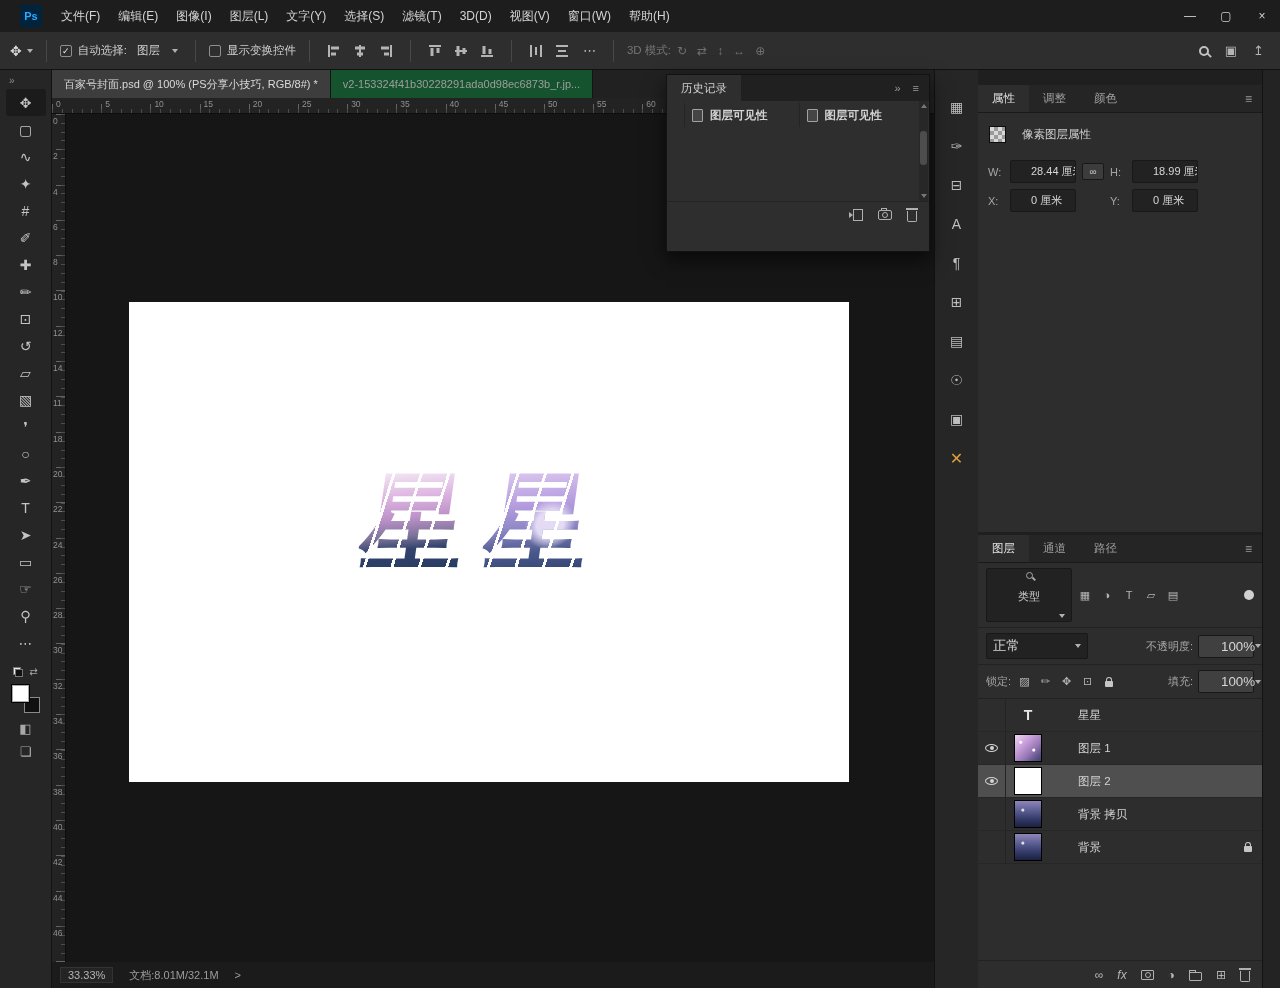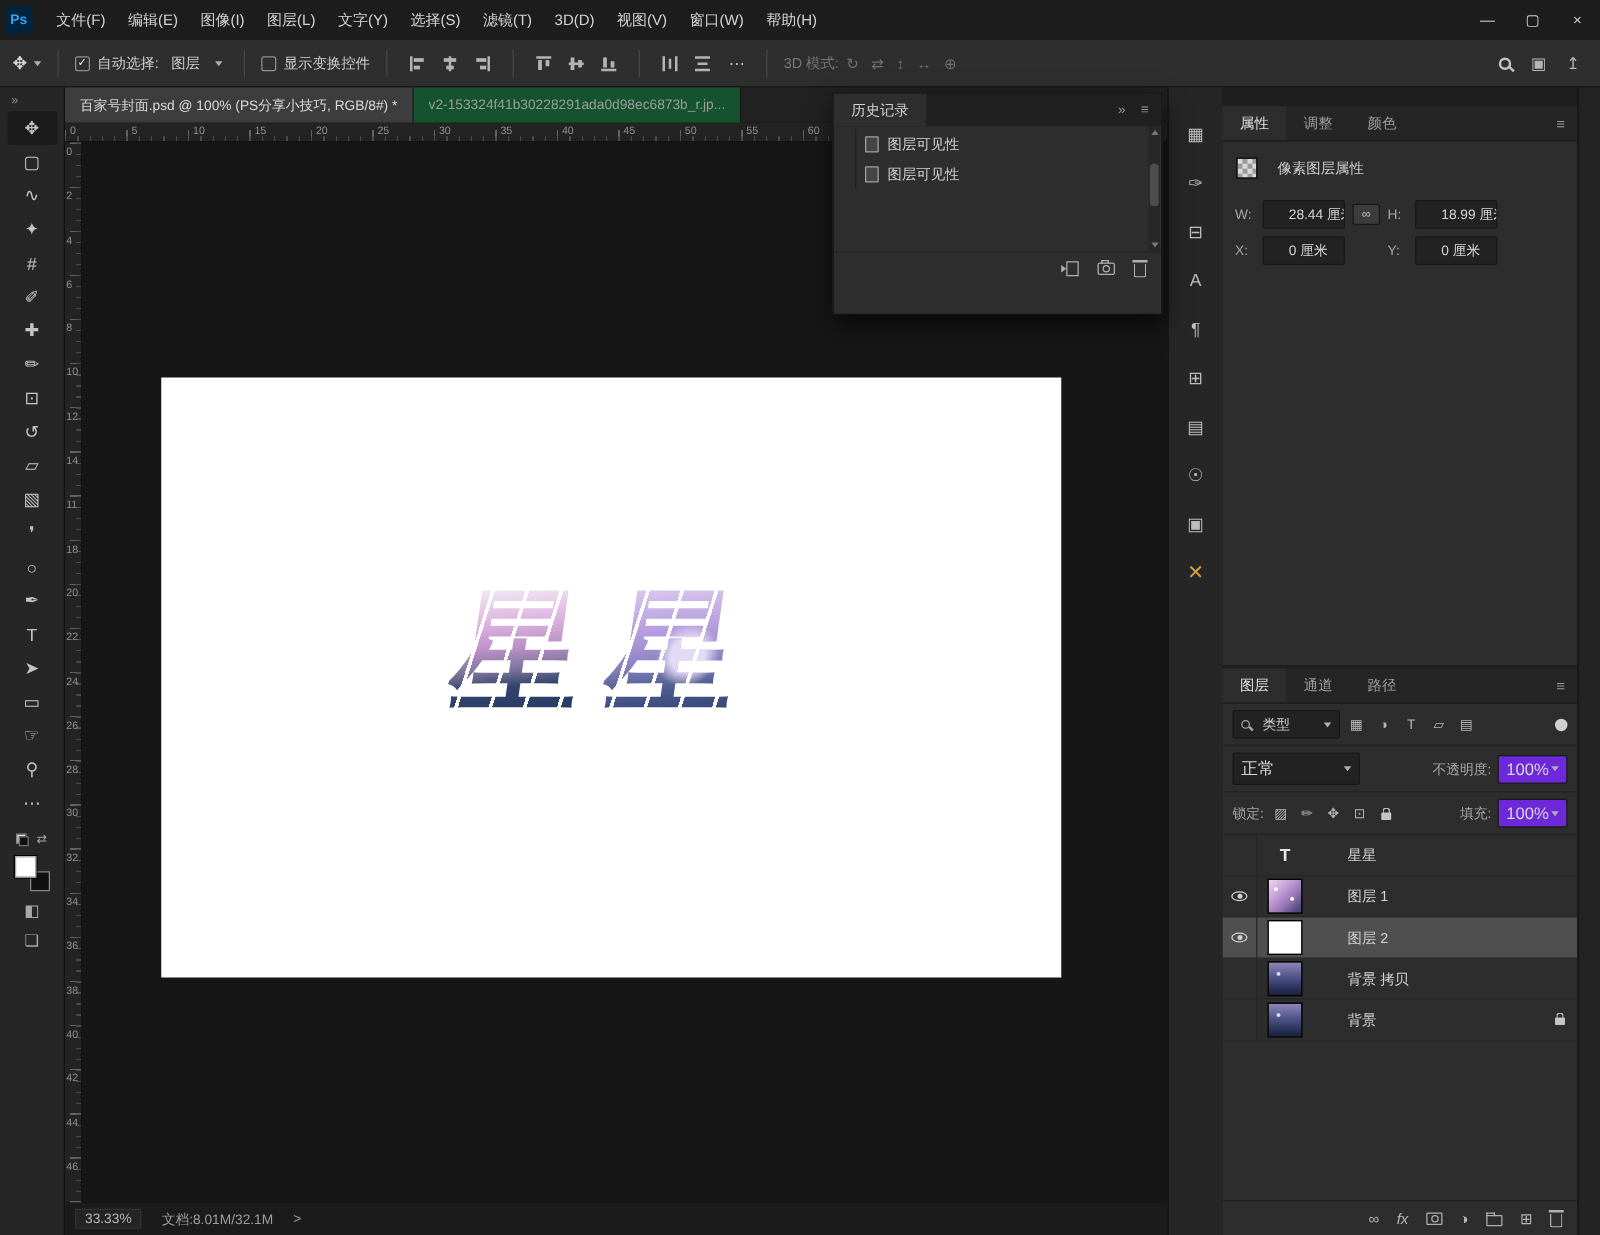--- a/index.html
+++ b/index.html
@@ -4,21 +4,21 @@
 <style>
   * { box-sizing: border-box; margin: 0; padding: 0; }
   html,body { background:#000; }
   body { font-family: "Liberation Sans", "DejaVu Sans", sans-serif; }
   .stage { position:relative; width:1280px; height:988px; background:#151515; overflow:hidden; }
 
   button { font-family: inherit; cursor: default; }
 
   
   .titlebar { position:absolute; left:0; top:0; width:1280px; height:32px; background:#1d1d1d; display:flex; align-items:center; }
-  .app-logo { width:22px; height:22px; margin:0 10px 0 4px; background:#00243d; border-radius:3px; color:#31a8ff; font-size:11px; font-weight:bold; display:flex; align-items:center; justify-content:center; flex:none; }
+  .app-logo { width:22px; height:22px; margin:0 10px 0 20px; background:#00243d; border-radius:3px; color:#31a8ff; font-size:11px; font-weight:bold; display:flex; align-items:center; justify-content:center; flex:none; }
   .menubar { display:flex; height:32px; }
   .menu-item { background:none; border:none; color:#d4d4d4; font-size:12px; padding:0 9px; height:32px; }
   .win-controls { margin-left:auto; display:flex; }
   .win-btn { width:36px; height:32px; background:none; border:none; color:#cfcfcf; font-size:12px; }
 
   
   .optionsbar { position:absolute; left:0; top:32px; width:1280px; height:38px; background:#2e2e2e; border-bottom:1px solid #121212; display:flex; align-items:center; padding:0 10px; gap:6px; }
   .sep { width:1px; height:22px; background:#474747; margin:0 7px; flex:none; }
   .tool-current { display:flex; align-items:center; gap:5px; background:none; border:none; color:#d8d8d8; font-size:14px; }
   .caret { width:0; height:0; border-left:3.5px solid transparent; border-right:3.5px solid transparent; border-top:4px solid #b0b0b0; display:inline-block; }
@@ -97,21 +97,21 @@
   .statusbar { position:absolute; left:52px; top:962px; width:882px; height:26px; background:#1b1b1b; display:flex; align-items:center; gap:16px; padding:0 8px; font-size:11px; color:#9c9c9c; }
   .status-field { background:#242424; border:1px solid #333; padding:1px 7px; color:#b5b5b5; }
 
   
   .history-panel { position:absolute; left:666px; top:74px; width:264px; height:178px; background:#2e2e2e; border:1px solid #121212; box-shadow:0 8px 18px rgba(0,0,0,.6); z-index:40; }
   .hp-header { height:26px; background:#202020; display:flex; align-items:stretch; }
   .hp-tab { background:#2e2e2e; padding:0 14px; display:flex; align-items:center; font-size:11.5px; color:#d2d2d2; }
   .hp-icons { margin-left:auto; display:flex; gap:12px; align-items:center; padding-right:10px; color:#9a9a9a; font-size:11px; }
   .hp-icons button { background:none; border:none; color:#9a9a9a; font-size:11px; }
   .hp-body { position:relative; height:100px; padding-top:2px; }
-  .hp-rows { display:flex; flex-direction:column; }
+  .hp-rows { display:flex; flex-direction:row;font-weight:bold; }
   .hp-row { height:24px; display:flex; align-items:center; gap:7px; font-size:11.5px; color:#d2d2d2; padding-right:14px; }
   .hp-row.selected { background:#595959; }
   .hp-src { width:18px; height:24px; border-right:1px solid #242424; flex:none; }
   .icon-page { width:11px; height:13px; border:1px solid #a2a2a2; background:#454545; border-radius:1px; flex:none; }
   .hp-scroll { position:absolute; right:1px; top:0; width:9px; height:100px; background:#272727; }
   .hp-thumb { position:absolute; right:1px; top:30px; width:7px; height:34px; background:#4d4d4d; border-radius:3px; }
   .scroll-arrow { position:absolute; right:1.5px; width:0; height:0; border-left:3px solid transparent; border-right:3px solid transparent; }
   .scroll-arrow.up { top:3px; border-bottom:4px solid #777; }
   .scroll-arrow.down { bottom:3px; border-top:4px solid #777; }
   .hp-footer { height:26px; border-top:1px solid #242424; display:flex; justify-content:flex-end; align-items:center; gap:15px; padding-right:12px; }
@@ -155,29 +155,29 @@
   .props-header { display:flex; align-items:center; gap:16px; padding:13px 11px 11px; font-size:11.5px; color:#d0d0d0; }
   .icon-checker { width:17px; height:17px; border:1px solid #0c0c0c; flex:none;
     background-image:conic-gradient(#9a9a9a 25%,#d9d9d9 0 50%,#9a9a9a 0 75%,#d9d9d9 0); background-size:8px 8px; }
   .prow { display:flex; align-items:center; gap:6px; margin:6px 10px; font-size:11px; color:#a6a6a6; }
   .plbl { width:16px; flex:none; }
   .pfield { width:66px; background:#222; border:1px solid #181818; border-radius:2px; color:#d6d6d6; padding:3px 20px; font-size:11px; flex:none; white-space:nowrap; overflow:hidden; }
   .plink { width:22px; text-align:center; background:#3c3c3c; border:1px solid #181818; border-radius:2px; color:#c4c4c4; font-size:10px; padding:2px 0; flex:none; }
   .plink.ghost { visibility:hidden; }
 
   .filter-row { display:flex; align-items:center; gap:3px; padding:5px 8px; border-bottom:1px solid #222; flex:none; }
-  .filter-combo { display:flex; align-items:center; gap:10px; background:#222; border:1px solid #181818; border-radius:2px; padding:3px 6px; font-size:11px; color:#cfcfcf; width:86px; }
+  .filter-combo { display:flex; align-items:center; gap:10px; background:#222; border:1px solid #181818; border-radius:2px; padding:3px 6px; font-size:11px; color:#cfcfcf; width:86px;flex-direction:column; }
   .filter-combo .caret { margin-left:auto; }
   .fi-wrap { display:flex; gap:2px; }
   .filter-btn { width:20px; height:20px; background:none; border:none; color:#b5b5b5; font-size:11px; }
   .filter-toggle { margin-left:auto; width:10px; height:10px; border-radius:50%; background:#d0d0d0; border:none; flex:none; }
 
   .blend-row, .lock-row { display:flex; align-items:center; gap:5px; padding:5px 8px; font-size:11px; color:#a6a6a6; border-bottom:1px solid #222; flex:none; }
   .blend-select { display:flex; align-items:center; justify-content:space-between; width:102px; background:#222; border:1px solid #181818; border-radius:2px; padding:3px 6px; color:#d6d6d6; flex:none; }
-  .valbox { display:flex; align-items:center; justify-content:space-between; width:56px; background:#6d28d9; border:1px solid #181818; border-radius:2px; padding:3px 6px; color:#d6d6d6; flex:none; margin-left:auto0;text-align:center; }
+  .valbox { display:flex; align-items:center; justify-content:space-between; width:56px; background:#404040; border:1px solid #181818; border-radius:2px; padding:3px 22px; color:#d6d6d6; flex:none; margin-left:auto0;text-align:center; }
   .blend-row .vlbl, .lock-row .vlbl { margin-left:auto; }
   .li-wrap { display:flex; gap:4px; align-items:center; }
   .lockrow-btn { width:17px; height:17px; background:none; border:none; color:#b5b5b5; font-size:11px; display:flex; align-items:center; justify-content:center; }
 
   .layers-list { flex:1; overflow:hidden; }
   .layer-row { height:33px; display:flex; align-items:center; border-bottom:1px solid #272727; padding-right:10px; }
   .layer-row.selected { background:#4f4f4f; }
   .eye-cell { width:28px; height:33px; display:flex; align-items:center; justify-content:center; border-right:1px solid #242424; flex:none; background:none; border-top:none; border-left:none; border-bottom:none; }
   .icon-eye { width:13px; height:8px; border:1px solid #d2d2d2; border-radius:50%; position:relative; visibility:hidden; }
   .icon-eye::after { content:""; position:absolute; left:50%; top:50%; width:4px; height:4px; margin:-2px 0 0 -2px; background:#d2d2d2; border-radius:50%; }

